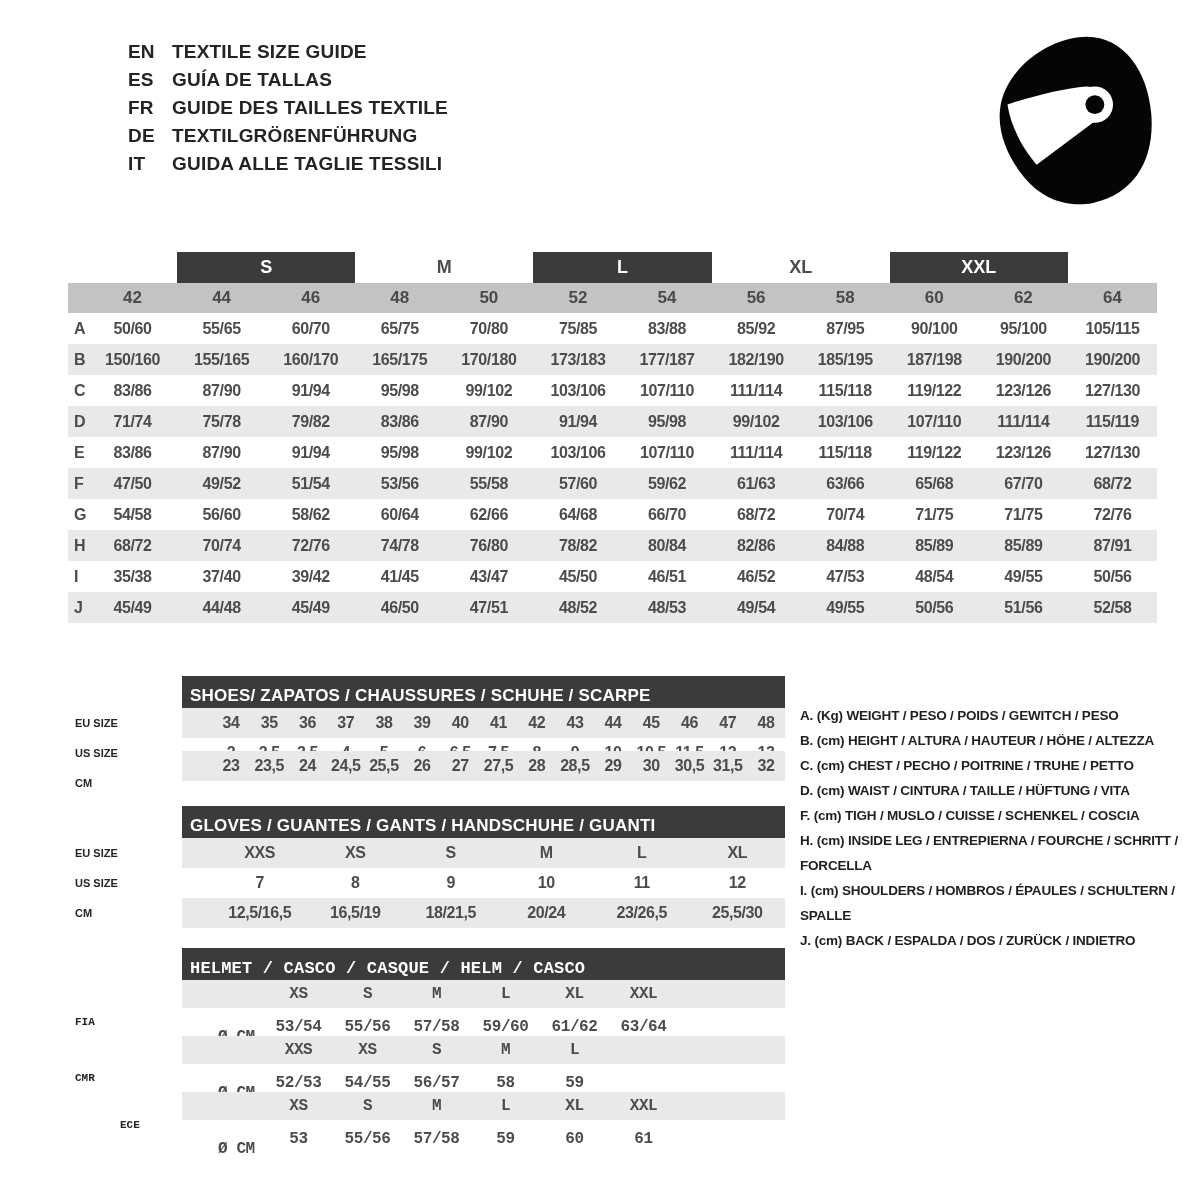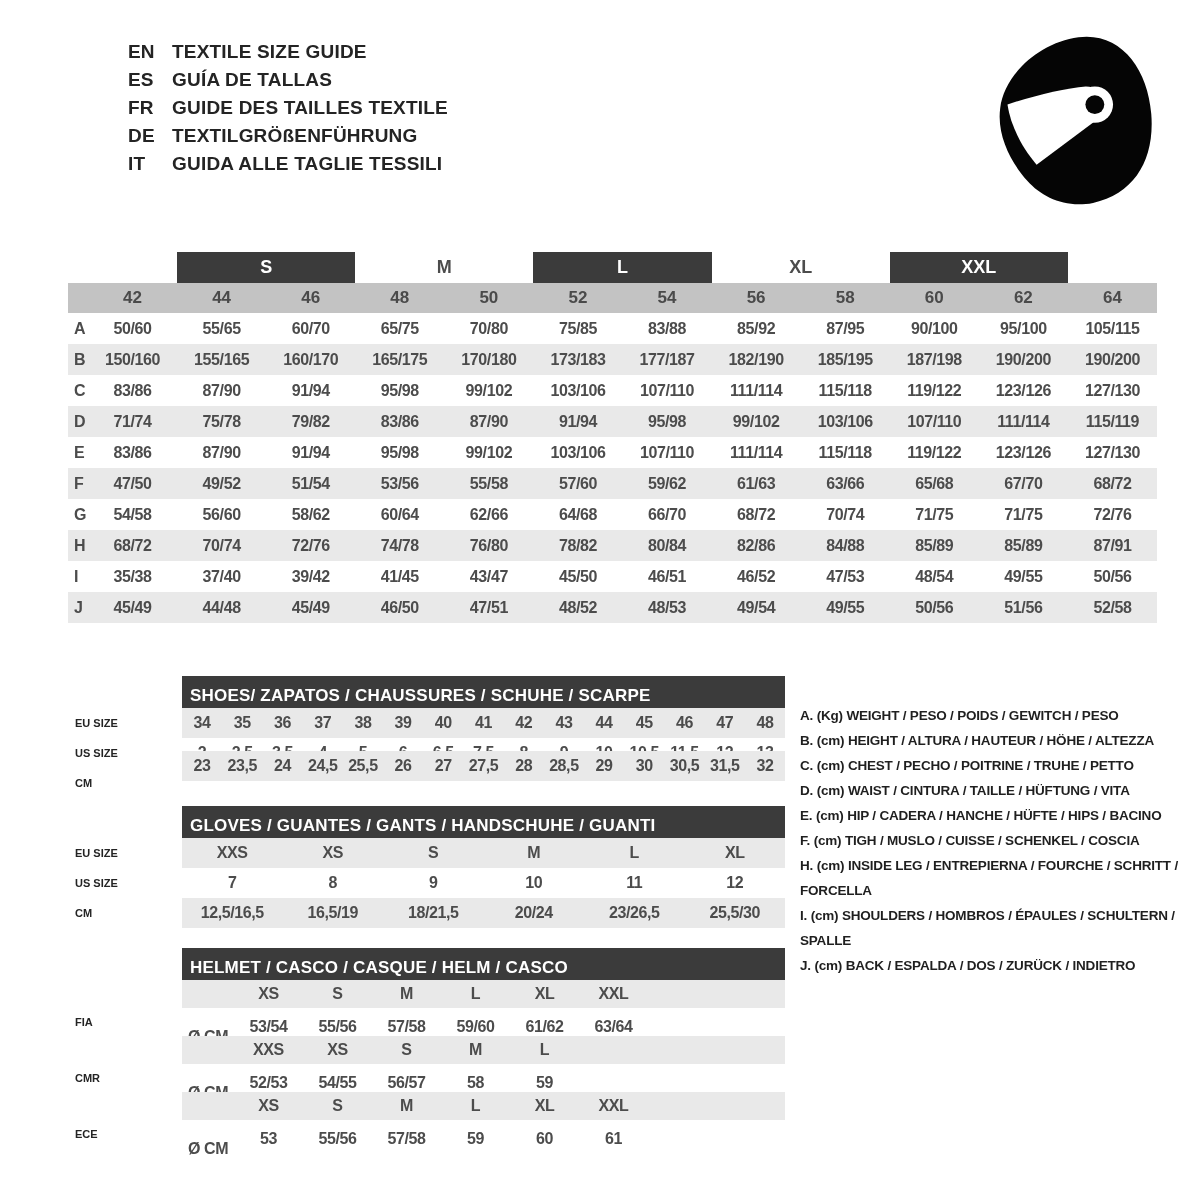--- a/index.html
+++ b/index.html
@@ -38,28 +38,28 @@
   .ncell{display:flex;align-items:center;justify-content:center;font-weight:700;font-size:17px;color:#4a4a4a;}
   .trow{height:31px;}
   .trow.stripe{background:var(--stripe);}
   .lcell{display:flex;align-items:center;padding-left:6px;font-weight:700;font-size:16px;color:var(--txt);}
   .vcell{display:flex;align-items:center;justify-content:center;font-weight:700;font-size:16px;letter-spacing:-.4px;color:var(--txt);}
 
   
   .section{position:absolute;left:68px;width:720px;}
   #shoesSec{top:676px;height:125px;}
   #glovesSec{top:806px;height:125px;}
-  #helmetSec{top:948px;height:205px;}
+  #helmetSec{top:948px;height:205px;font-family:Liberation Mono, monospace;}
   .sec-header{
     position:absolute;left:114px;top:0;width:603px;height:40px;
     background:var(--dark);color:#fff;font-weight:700;font-size:17px;
     display:flex;align-items:center;padding-left:8px;letter-spacing:.2px;white-space:nowrap;
   }
   .sec-label{position:absolute;left:7px;width:104px;height:30px;display:flex;align-items:center;font-weight:700;font-size:11px;color:var(--ink);}
-  .srow{position:absolute;left:114px;width:603px;height:30px;display:grid;}
+  .srow{position:absolute;left:114px;width:603px;height:30px;display:grid;padding-left:30px;}
   .srow.h28{height:28px;}
   .srow.stripe{background:var(--stripe);}
   .scell{display:flex;align-items:center;justify-content:center;font-weight:700;font-size:16px;letter-spacing:-.4px;color:var(--txt);}
   .scell.unit{justify-content:flex-start;padding-left:6px;margin-top:20px;}
   .shoe-cols{grid-template-columns:repeat(15,1fr);}
   .glove-cols{grid-template-columns:repeat(6,1fr);}
   .helmet-cols{grid-template-columns:52px repeat(6,69px) 1fr;}
 
   
   .legend{position:absolute;left:800px;top:678px;width:382px;margin-top:25px;}
@@ -408,37 +408,36 @@
       </div>
       <div class="srow helmet-cols h28 stripe" style="top: 144px;">
         <div class="scell"></div>
         <div class="scell">XS</div>
         <div class="scell">S</div>
         <div class="scell">M</div>
         <div class="scell">L</div>
         <div class="scell">XL</div>
         <div class="scell">XXL</div>
       </div>
-      <div class="sec-label" style="top: 172px; height: 28px;">ECE</div>
+      <div class="sec-label" style="top: 163px; height: 28px; margin-left: 45px;">ECE</div>
       <div class="srow helmet-cols h28" style="top: 172px;">
         <div class="scell unit">Ø CM</div>
         <div class="scell">53</div>
         <div class="scell">55/56</div>
         <div class="scell">57/58</div>
         <div class="scell">59</div>
         <div class="scell">60</div>
         <div class="scell">61</div>
       </div>
     </div>
 
   <div class="legend" id="legend">
       <div class="legend-line">A. (Kg) WEIGHT / PESO / POIDS / GEWITCH / PESO</div>
       <div class="legend-line">B. (cm) HEIGHT / ALTURA / HAUTEUR / HÖHE / ALTEZZA</div>
       <div class="legend-line">C. (cm) CHEST / PECHO / POITRINE / TRUHE / PETTO</div>
       <div class="legend-line">D. (cm) WAIST / CINTURA / TAILLE / HÜFTUNG / VITA</div>
-      <div class="legend-line">E. (cm) HIP / CADERA / HANCHE / HÜFTE / HIPS / BACINO</div>
       <div class="legend-line">F. (cm) TIGH / MUSLO / CUISSE / SCHENKEL / COSCIA</div>
       <div class="legend-line">H. (cm) INSIDE LEG / ENTREPIERNA / FOURCHE / SCHRITT / FORCELLA</div>
       <div class="legend-line">I. (cm) SHOULDERS / HOMBROS / ÉPAULES / SCHULTERN / SPALLE</div>
       <div class="legend-line">J. (cm) BACK / ESPALDA / DOS / ZURÜCK / INDIETRO</div>
     </div>
 
 </div>
 
 </body></html>

